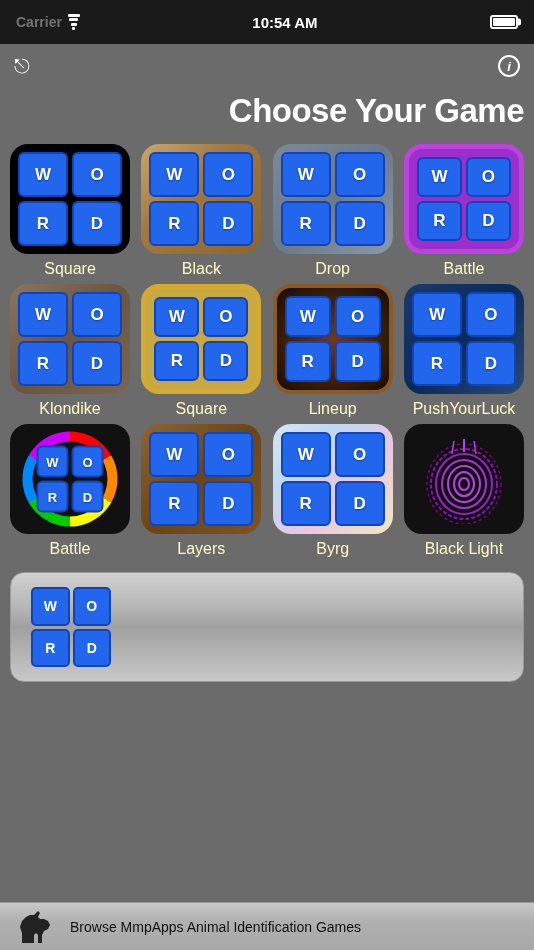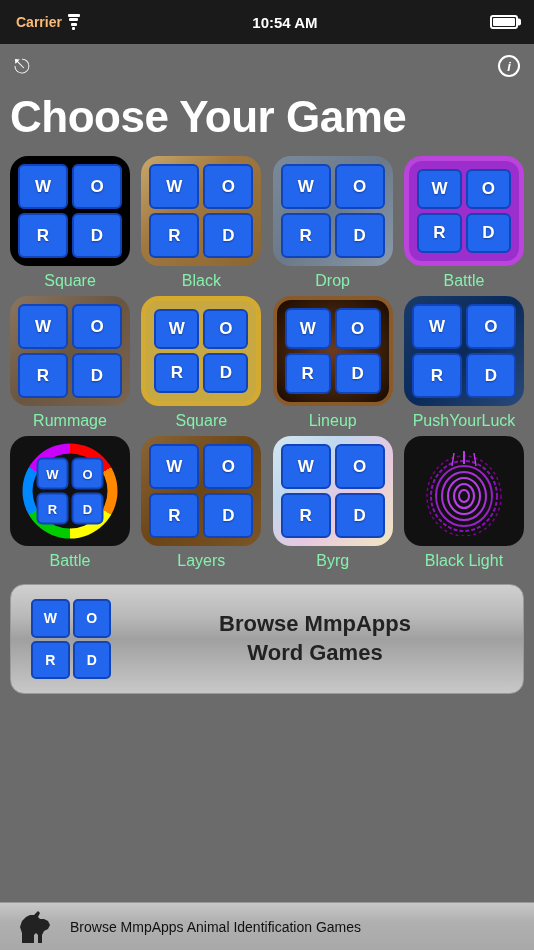--- a/index.html
+++ b/index.html
@@ -19,21 +19,21 @@
       background: #1a1a1a;
       display: flex;
       align-items: center;
       justify-content: space-between;
       padding: 0 16px;
     }
     .status-bar-left {
       display: flex;
       align-items: center;
       gap: 6px;
-      color: #fdba74;
+      color: #737373;
       font-size: 14px;
       font-weight: 600;
     }
     .status-bar-center {
       color: white;
       font-size: 15px;
       font-weight: 700;
     }
     .status-bar-right {
       display: flex;
@@ -74,23 +74,23 @@
       height: 44px;
       background: #6b6b6b;
       display: flex;
       align-items: center;
       justify-content: space-between;
       padding: 0 14px;
     }
 
     
     .page-title {
-      text-align: left;
+      text-align: right;
       color: white;
-      font-size: 44px;
+      font-size: 33px;
       font-weight: bold;
       padding: 4px 10px 14px;
       letter-spacing: -0.5px;
     }
 
     
     .games-container {
       padding: 0 10px;
     }
     .game-row {
@@ -107,21 +107,21 @@
     }
     .game-thumb {
       width: 120px;
       height: 110px;
       border-radius: 18px;
       overflow: hidden;
       position: relative;
       margin-bottom: 6px;
     }
     .game-label {
-      color: #86efac;
+      color: #fef9c3;
       font-size: 16px;
       font-weight: 400;
       text-align: left;
     }
 
     
     .word-grid {
       display: grid;
       grid-template-columns: repeat(2, 1fr);
       grid-template-rows: repeat(2, 1fr);
@@ -422,21 +422,21 @@
 
     <div class="game-item">
       <div class="game-thumb bg-klondike">
         <div class="word-grid">
           <div class="word-tile">W</div>
           <div class="word-tile">O</div>
           <div class="word-tile">R</div>
           <div class="word-tile">D</div>
         </div>
       </div>
-      <span class="game-label">Rummage</span>
+      <span class="game-label">Klondike</span>
     </div>
 
     <div class="game-item">
       <div class="game-thumb bg-rummage rummage-border">
         <div class="word-grid">
           <div class="word-tile">W</div>
           <div class="word-tile">O</div>
           <div class="word-tile">R</div>
           <div class="word-tile">D</div>
         </div>
@@ -545,21 +545,20 @@
 </div>
 
 <div class="browse-btn-container">
   <div class="browse-btn">
     <div class="browse-btn-tiles">
       <div class="browse-btn-tile">W</div>
       <div class="browse-btn-tile">O</div>
       <div class="browse-btn-tile">R</div>
       <div class="browse-btn-tile">D</div>
     </div>
-    <div class="browse-btn-text">Browse MmpApps<br>Word Games</div>
   </div>
 </div>
 
 <div class="bottom-banner">
   <svg class="horse-icon" viewBox="0 0 44 44" xmlns="http://www.w3.org/2000/svg">
 
     <path d="M8 38 L8 28 L6 22 L8 16 L12 12 L16 10 L20 10 L22 8 L24 6 L26 8 L24 12 L26 14 L30 14 L34 16 L36 20 L34 24 L30 26 L28 30 L28 38 L24 38 L24 30 L22 28 L20 30 L20 38 Z" fill="#222" stroke="none"></path>
     <path d="M8 38 L12 38 L12 28 L8 28 Z" fill="#222"></path>
   </svg>
   <span class="bottom-banner-text">Browse MmpApps Animal Identification Games</span>

